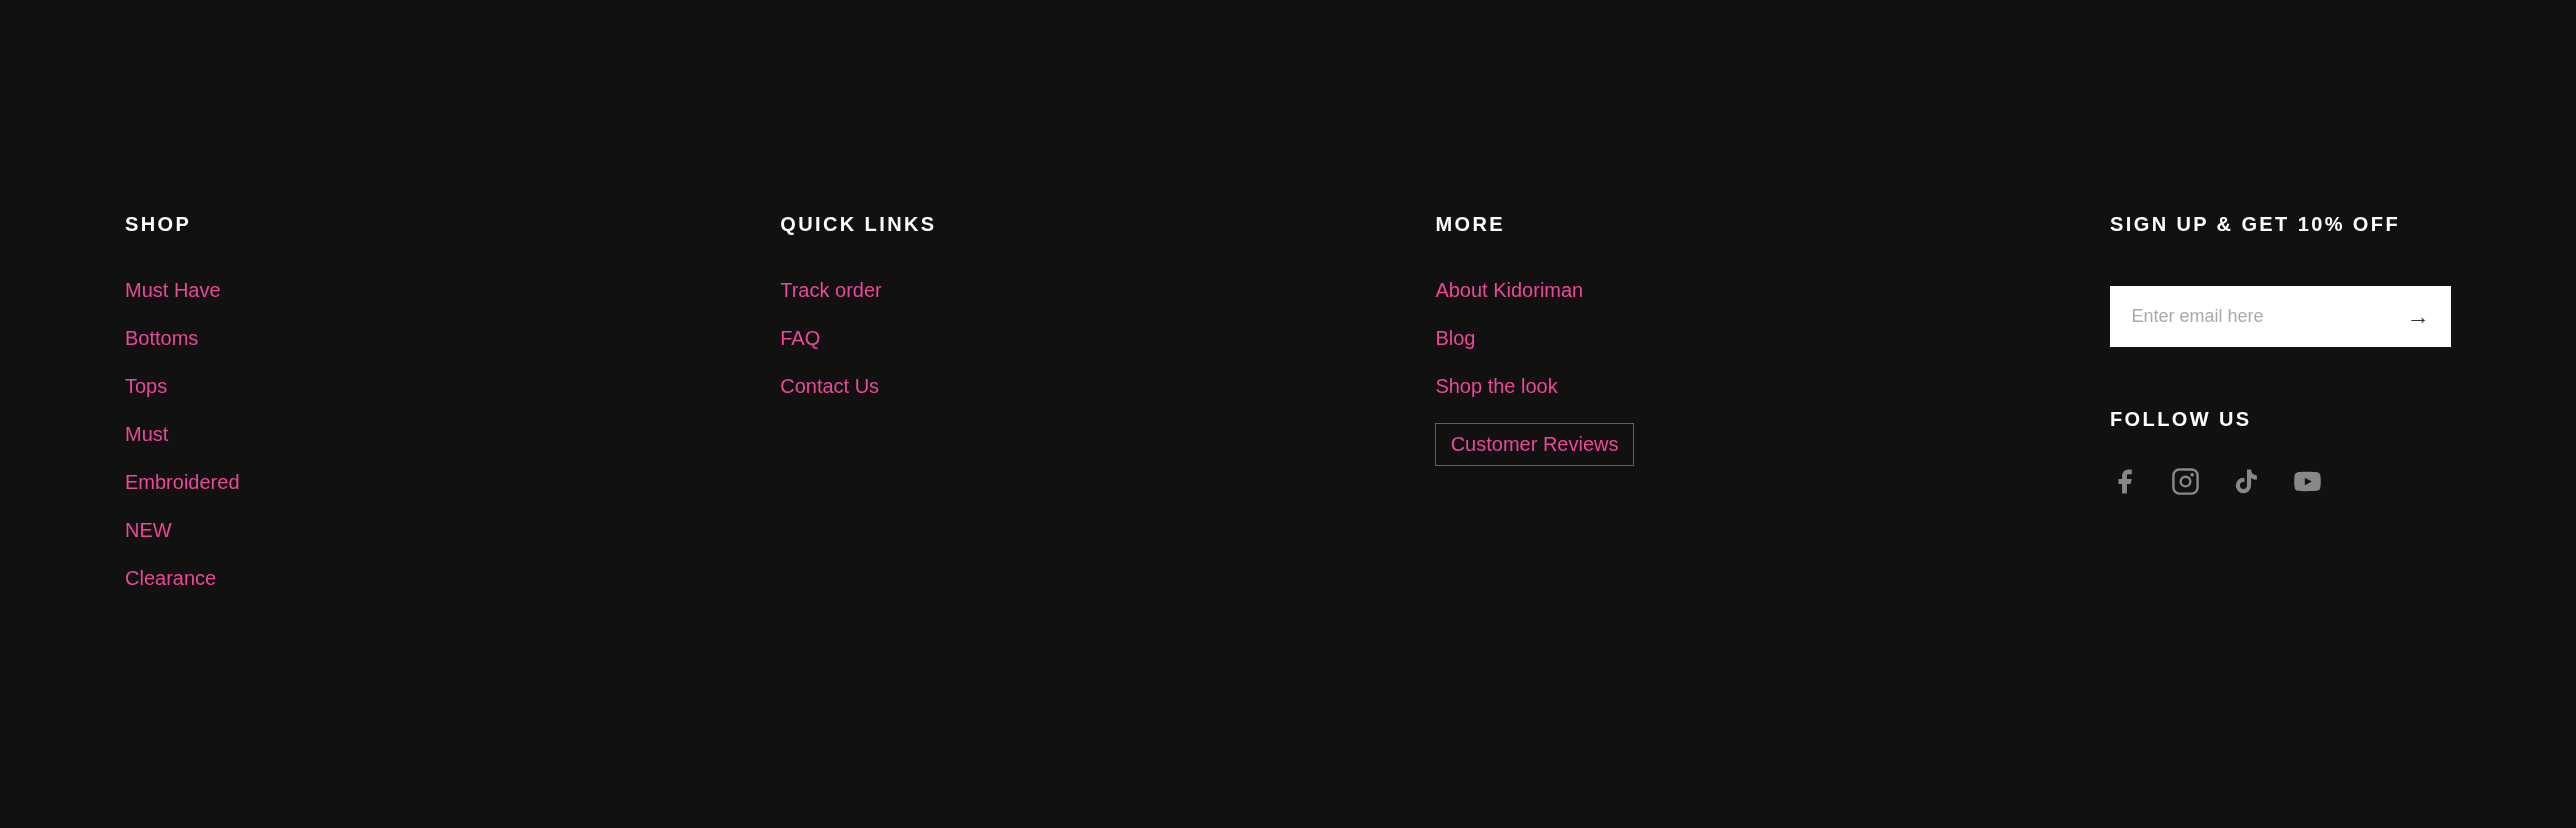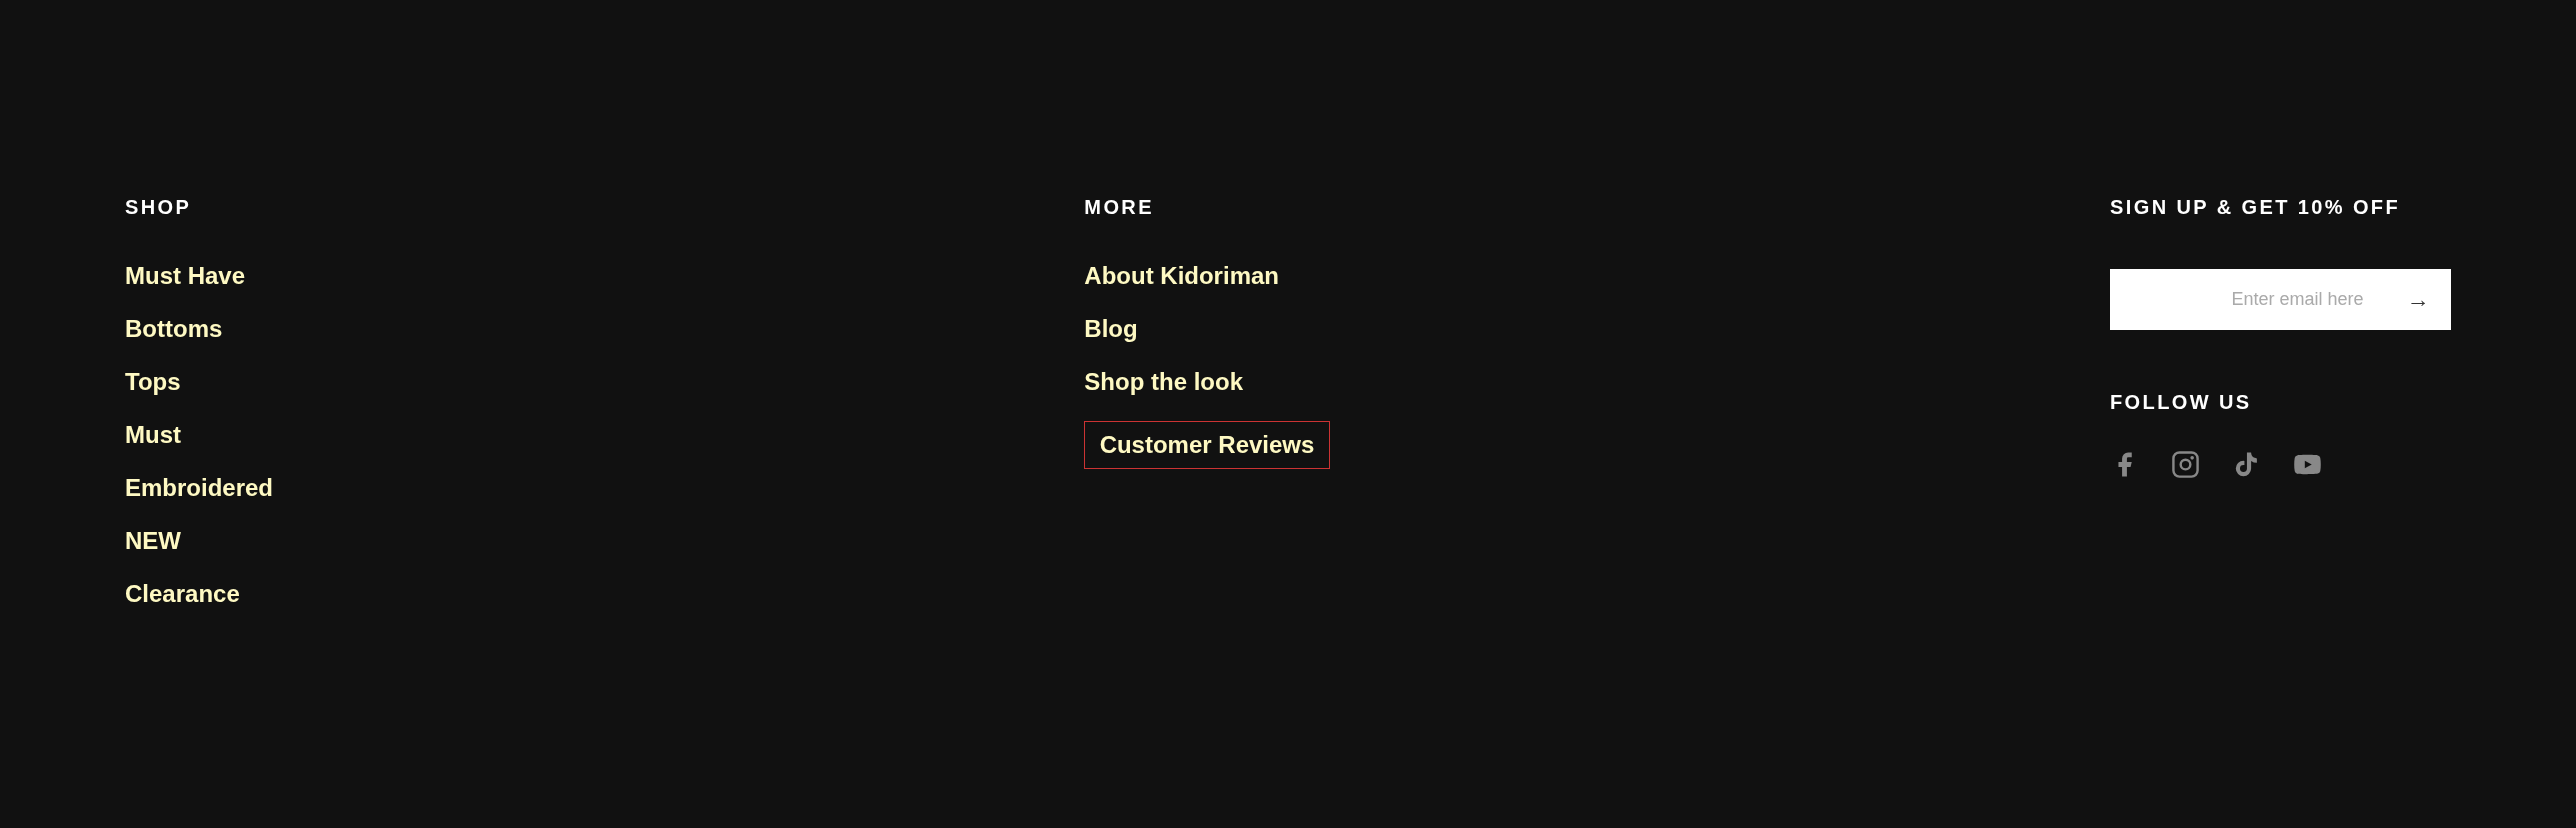--- a/index.html
+++ b/index.html
@@ -38,23 +38,23 @@
     .footer-section-title {
       color: #ffffff;
       font-size: 20px;
       font-weight: 600;
       letter-spacing: 0.12em;
       text-transform: uppercase;
       margin-bottom: 43px;
     }
 
     .footer-link {
-      color: #fef9c3;
-      font-size: 24px;
-      font-weight: 700;
+      color: #ec4899;
+      font-size: 20px;
+      font-weight: 400;
       text-decoration: none;
       margin-bottom: 25px;
       cursor: pointer;
       display: block;
     }
 
     .footer-link.highlighted {
       border: 1.8px solid #cc3333;
       padding: 9px 14.3px;
       display: inline-block;
@@ -77,21 +77,20 @@
 
     .email-input {
       background: transparent;
       border: none;
       outline: none;
       color: #14532d;
       font-size: 18px;
       padding: 20px 21.5px;
       flex: 1;
       min-width: 269px;
-      text-align: right;
     }
 
     .email-input::placeholder {
       color: #aaaaaa;
     }
 
     .email-submit-btn {
       background: transparent;
       border: none;
       cursor: pointer;
@@ -144,20 +143,26 @@
     <div class="footer-section-title">SHOP</div>
     <a class="footer-link">Must Have</a>
     <a class="footer-link">Bottoms</a>
     <a class="footer-link">Tops</a>
     <a class="footer-link">Must</a>
     <a class="footer-link">Embroidered</a>
     <a class="footer-link">NEW</a>
     <a class="footer-link">Clearance</a>
   </div>
 
+  <div class="footer-section">
+    <div class="footer-section-title">QUICK LINKS</div>
+    <a class="footer-link">Track order</a>
+    <a class="footer-link">FAQ</a>
+    <a class="footer-link">Contact Us</a>
+  </div>
 
   <div class="footer-section">
     <div class="footer-section-title">MORE</div>
     <a class="footer-link">About Kidoriman</a>
     <a class="footer-link">Blog</a>
     <a class="footer-link">Shop the look</a>
     <a class="footer-link highlighted">Customer Reviews</a>
   </div>
 
   <div class="footer-section signup-section">

